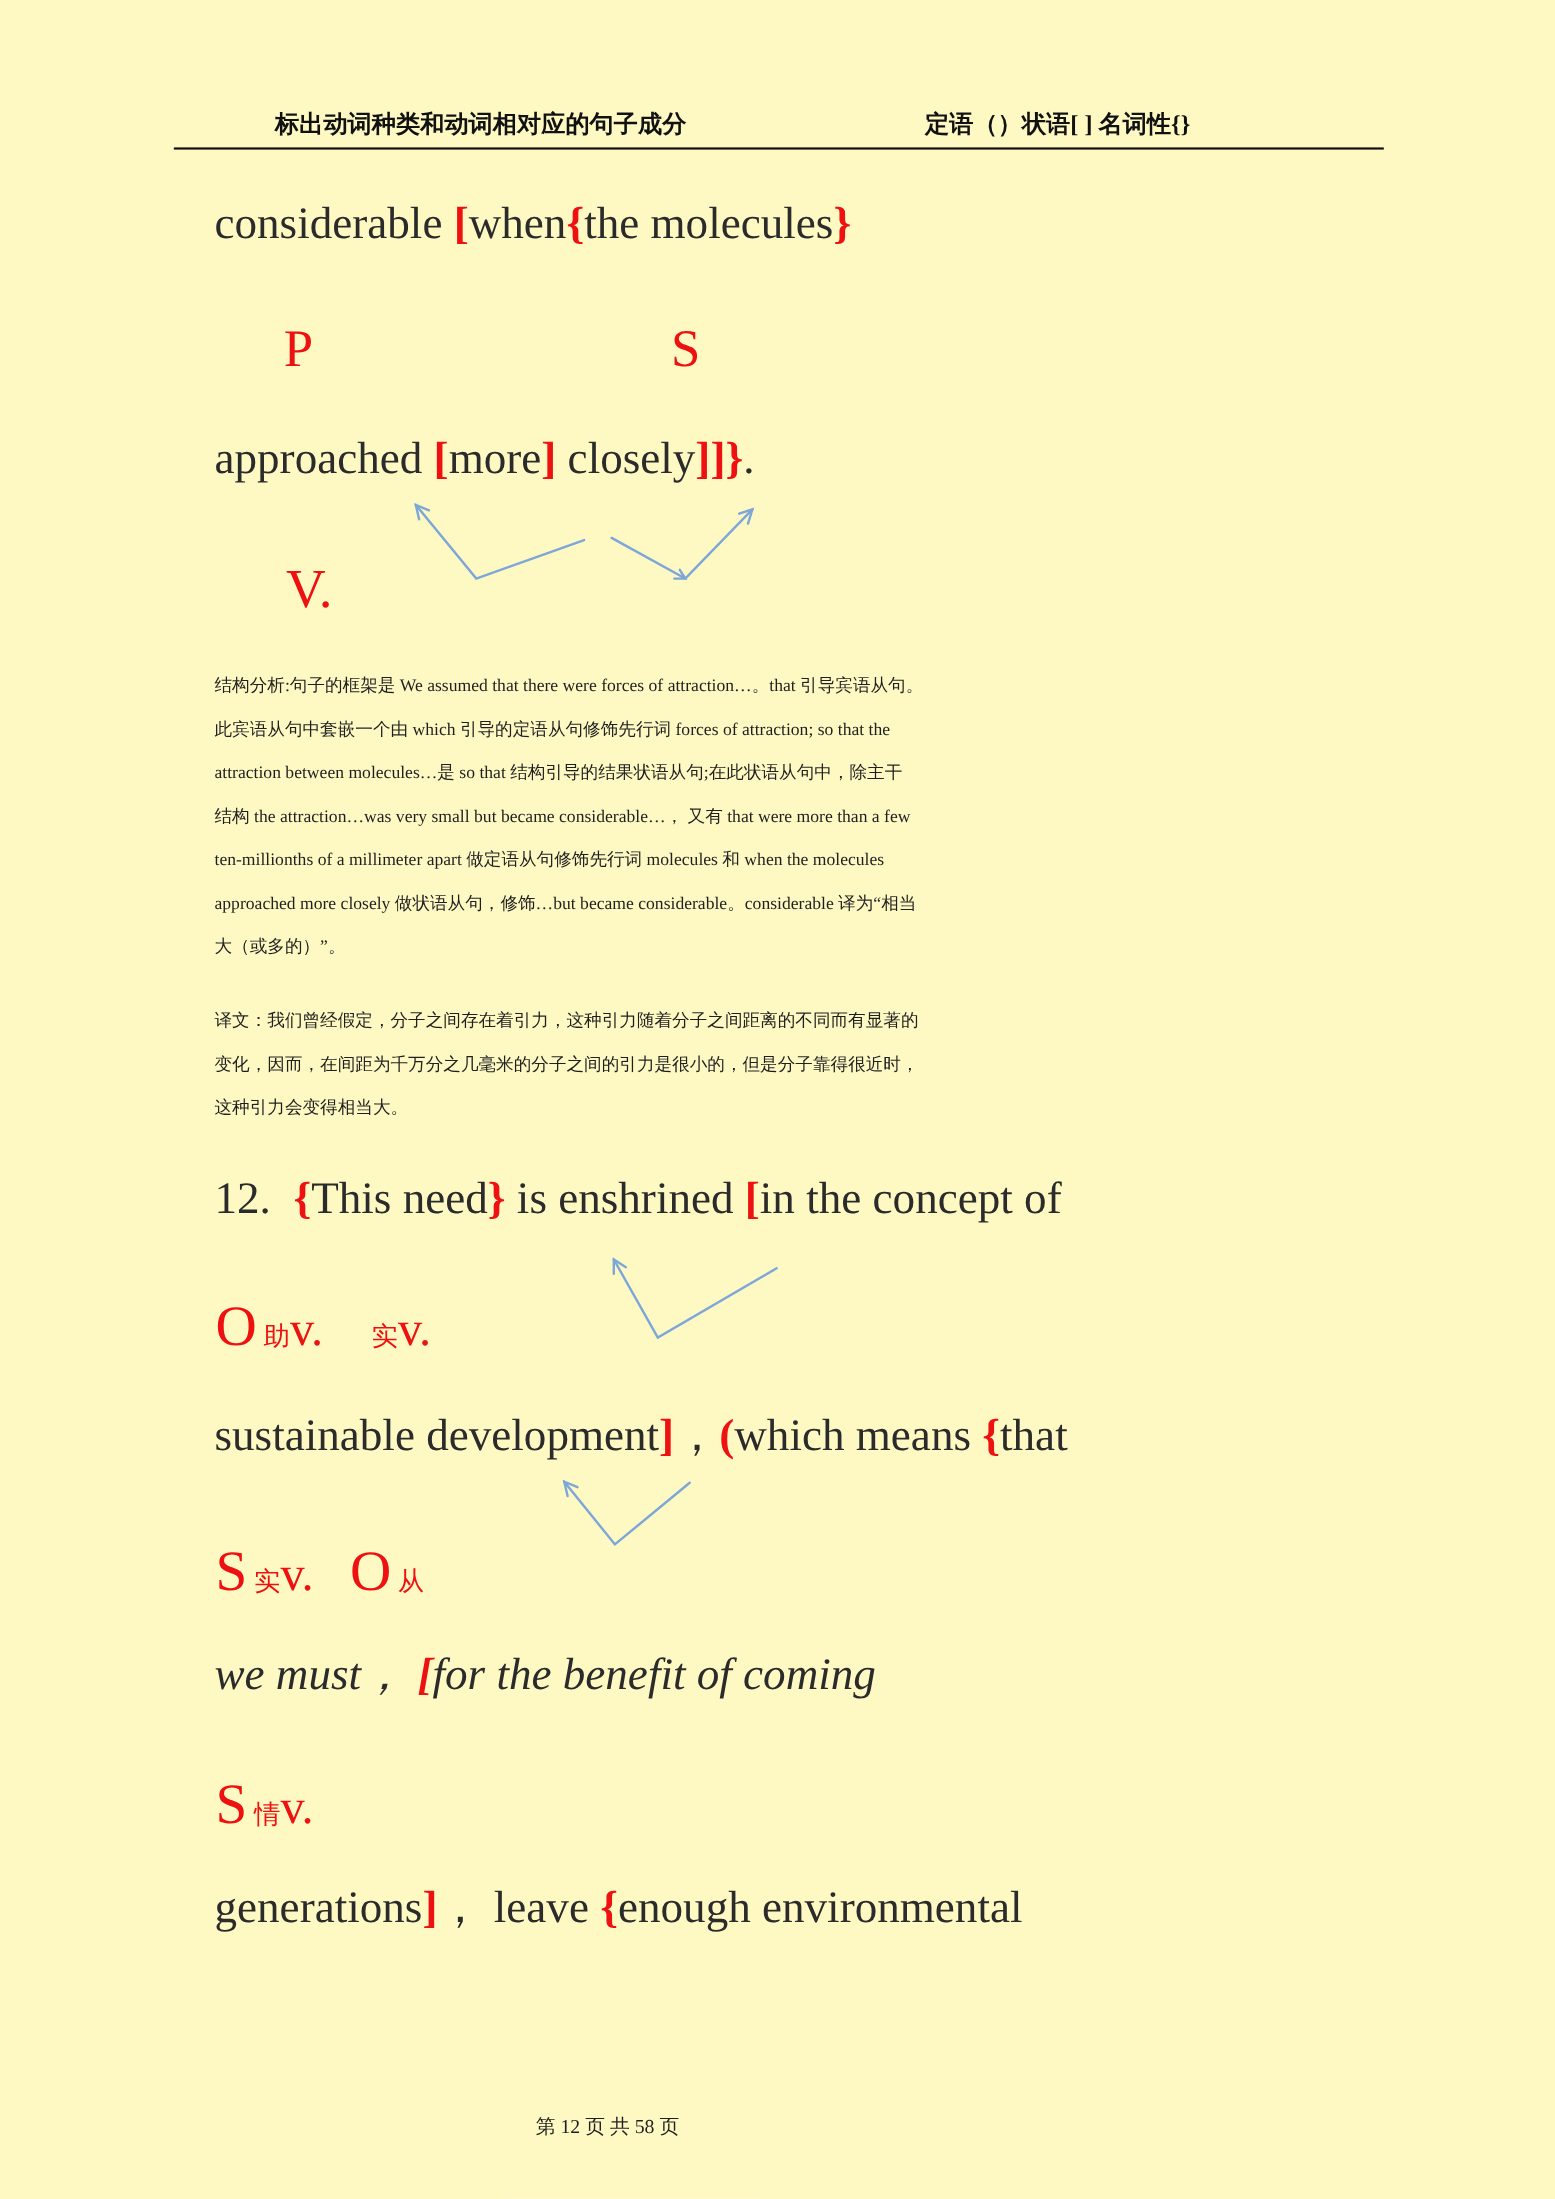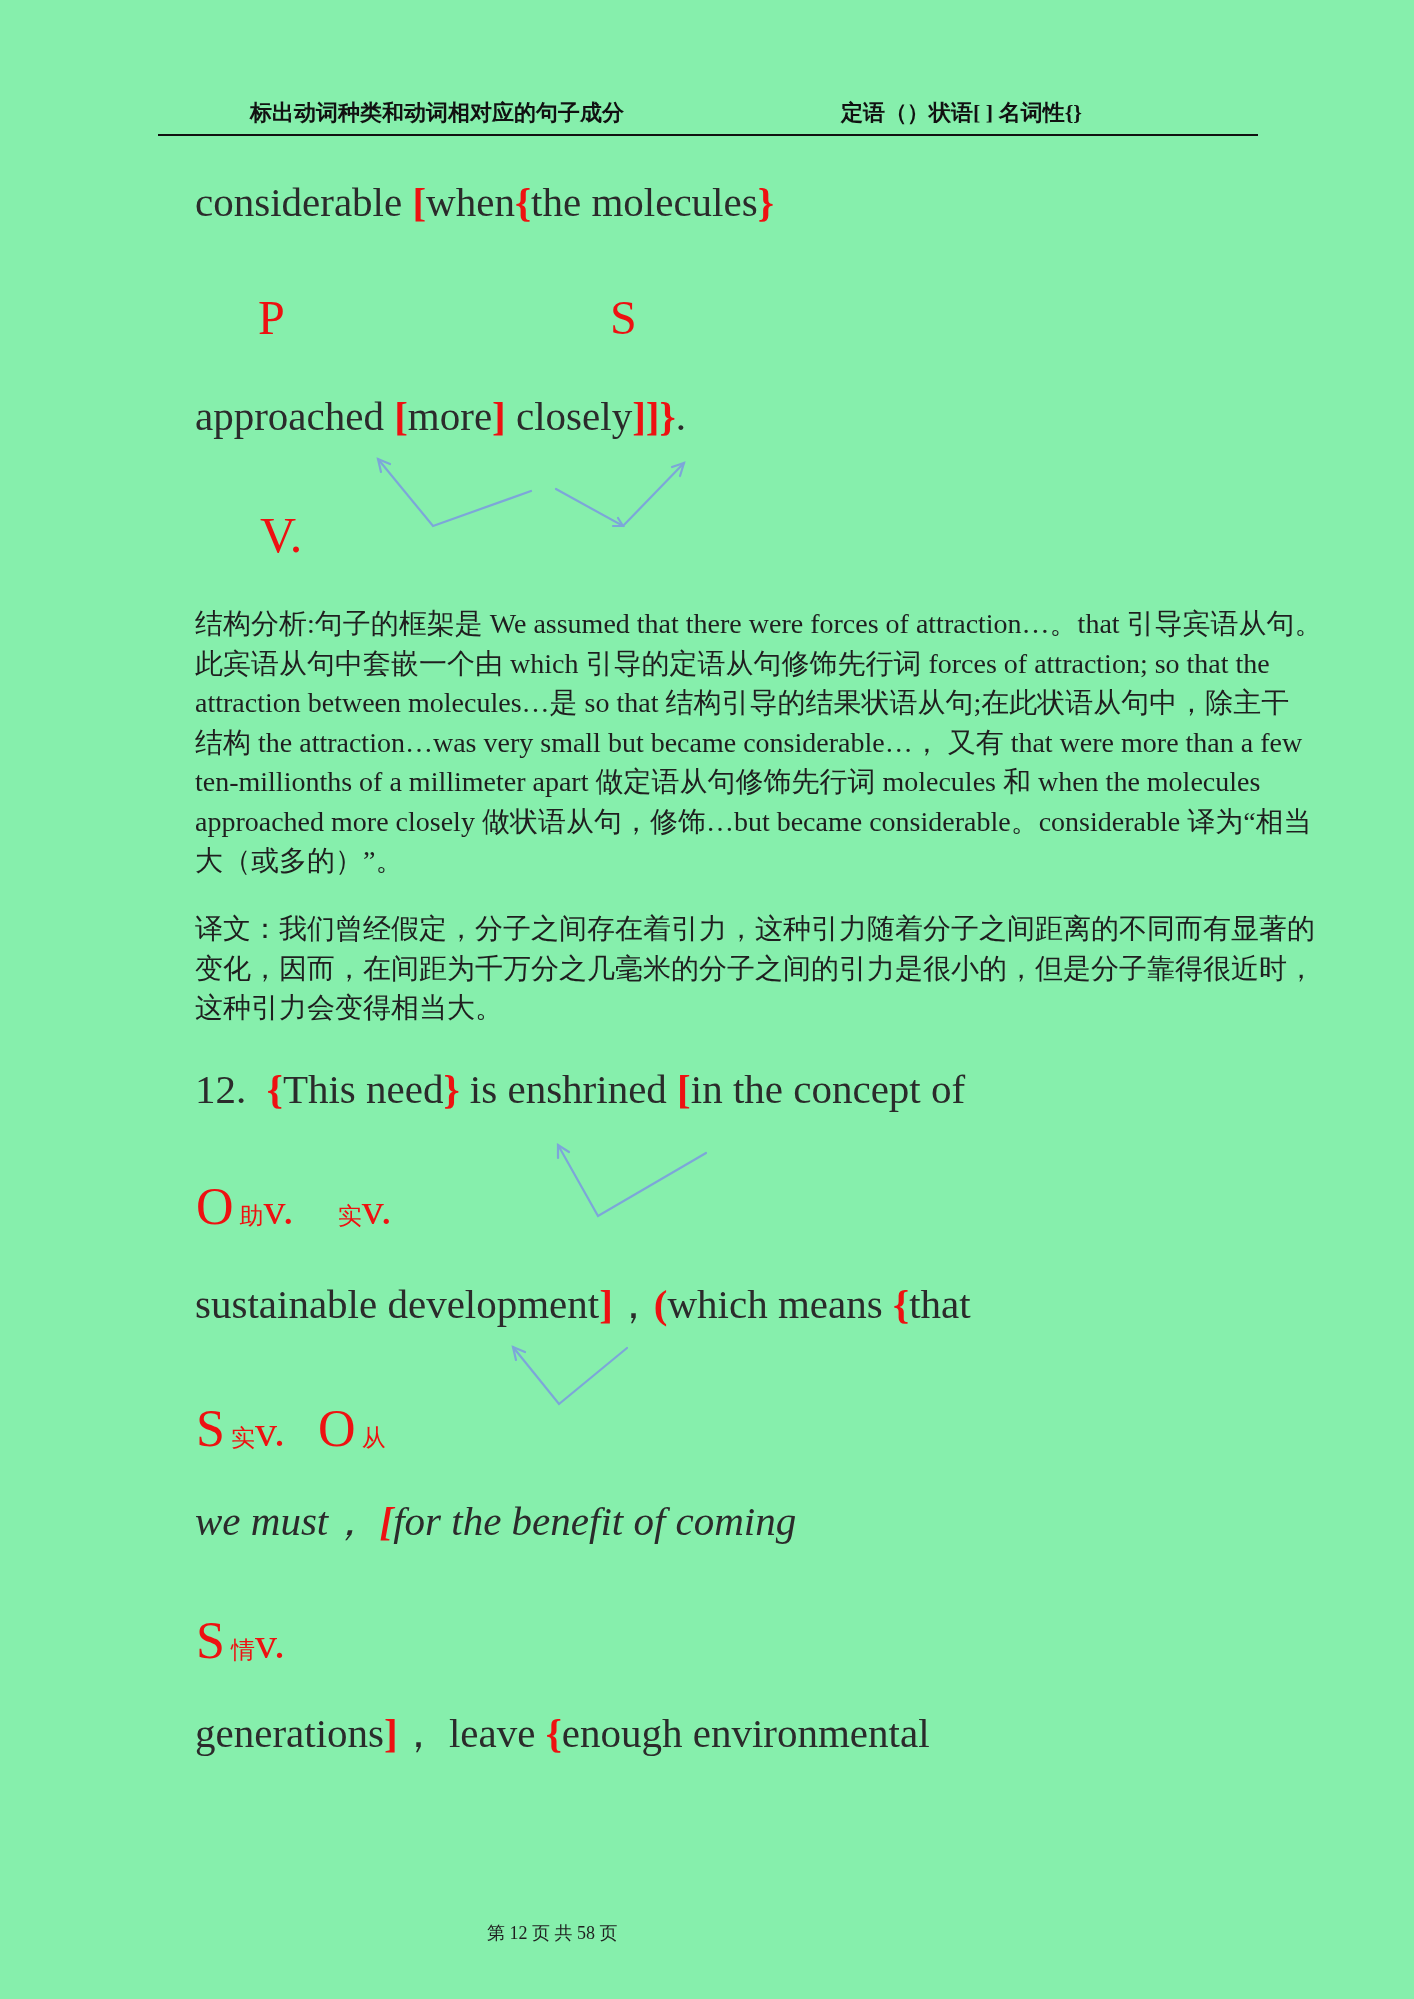--- a/index.html
+++ b/index.html
@@ -1,34 +1,34 @@
 <!DOCTYPE html>
 <html><head>
 <meta charset="utf-8">
 <style>
   html,body{margin:0;padding:0;background:#ffffff;}
   #page{
     position:relative;
     width:1414px;height:1999px;
-    background:#86efac;
+    background:#fef9c3;
     font-family:"Liberation Serif","DejaVu Serif",serif;
     color:#2b2b2b;
     overflow:hidden;
   }
   .abs{position:absolute;white-space:nowrap;line-height:1;}
   .hdr{font-size:22px;font-weight:bold;color:#111;}
   .rule{position:absolute;border-top:2px solid #111;}
   .bigline{font-size:41px;color:#2b2b2b;letter-spacing:0px;}
   .seg-k{color:#2b2b2b;}
   .seg-r{color:#ee1111;font-weight:bold;}
   .seg-big{color:#ee1111;font-size:52px;}
   .seg-sm{color:#ee1111;font-size:24px;}
   .seg-v{color:#ee1111;font-size:44px;}
   .rlabel{color:#ee1111;}
-  .para{position:absolute;font-size:28px;line-height:39.5px;color:#1f1f1f;}
+  .para{position:absolute;font-size:16px;line-height:39.5px;color:#1f1f1f;}
   .para div{white-space:nowrap;}
   .footer{font-size:18px;color:#1f1f1f;}
   svg.arrows{position:absolute;left:0;top:0;pointer-events:none;}
 </style>
 </head>
 <body>
 
 <div id="page">
 
   <div class="abs hdr" style="left:250px;top:102px;">标出动词种类和动词相对应的句子成分</div>

